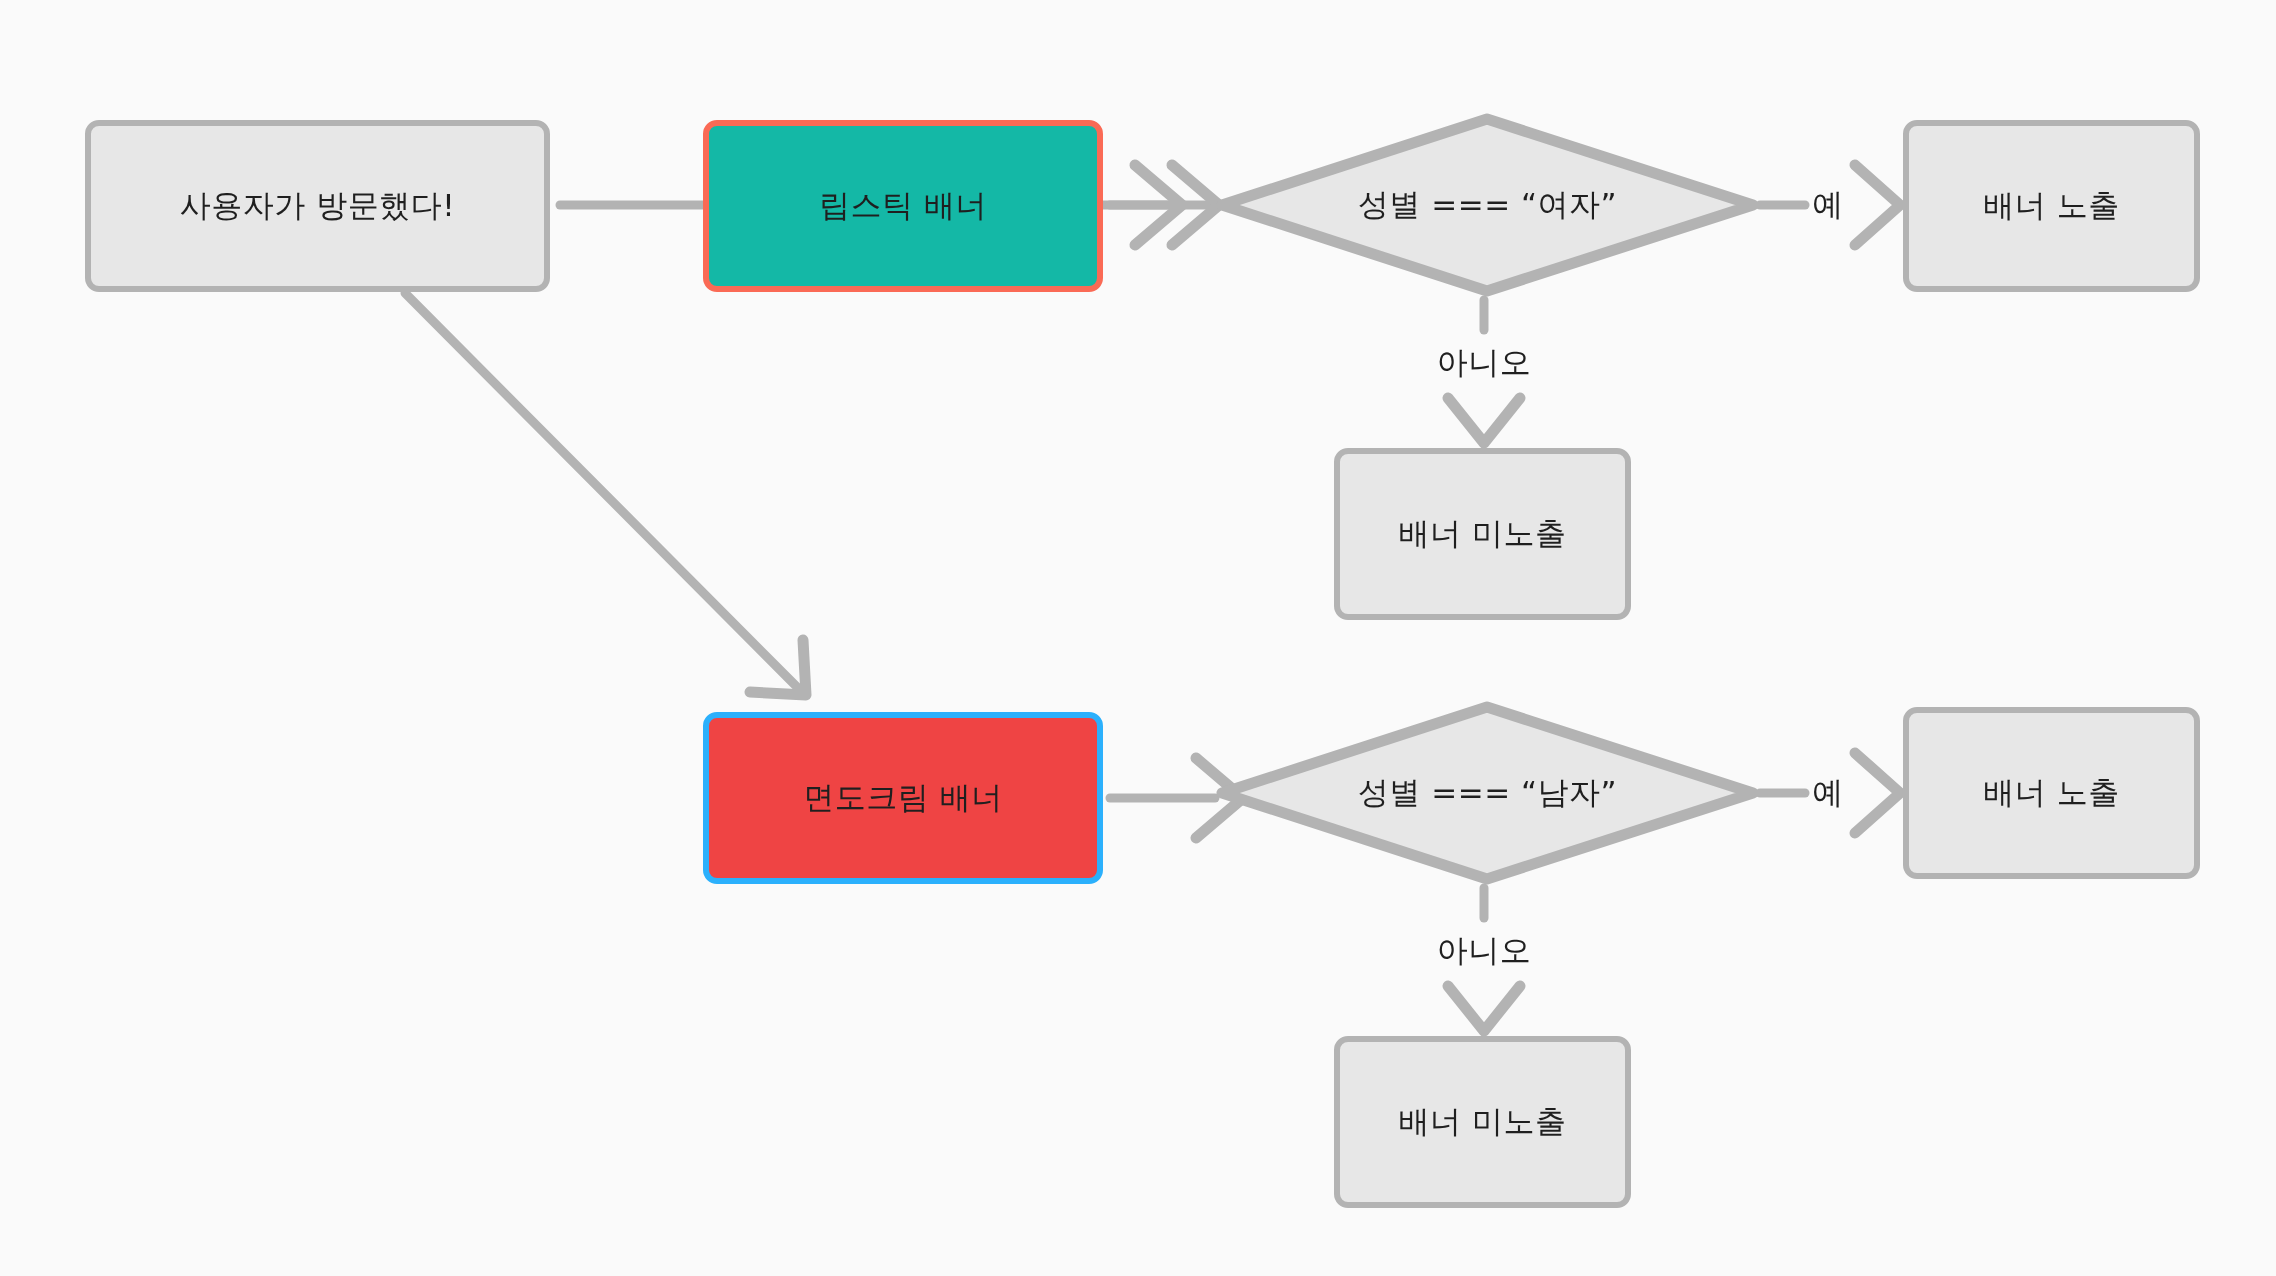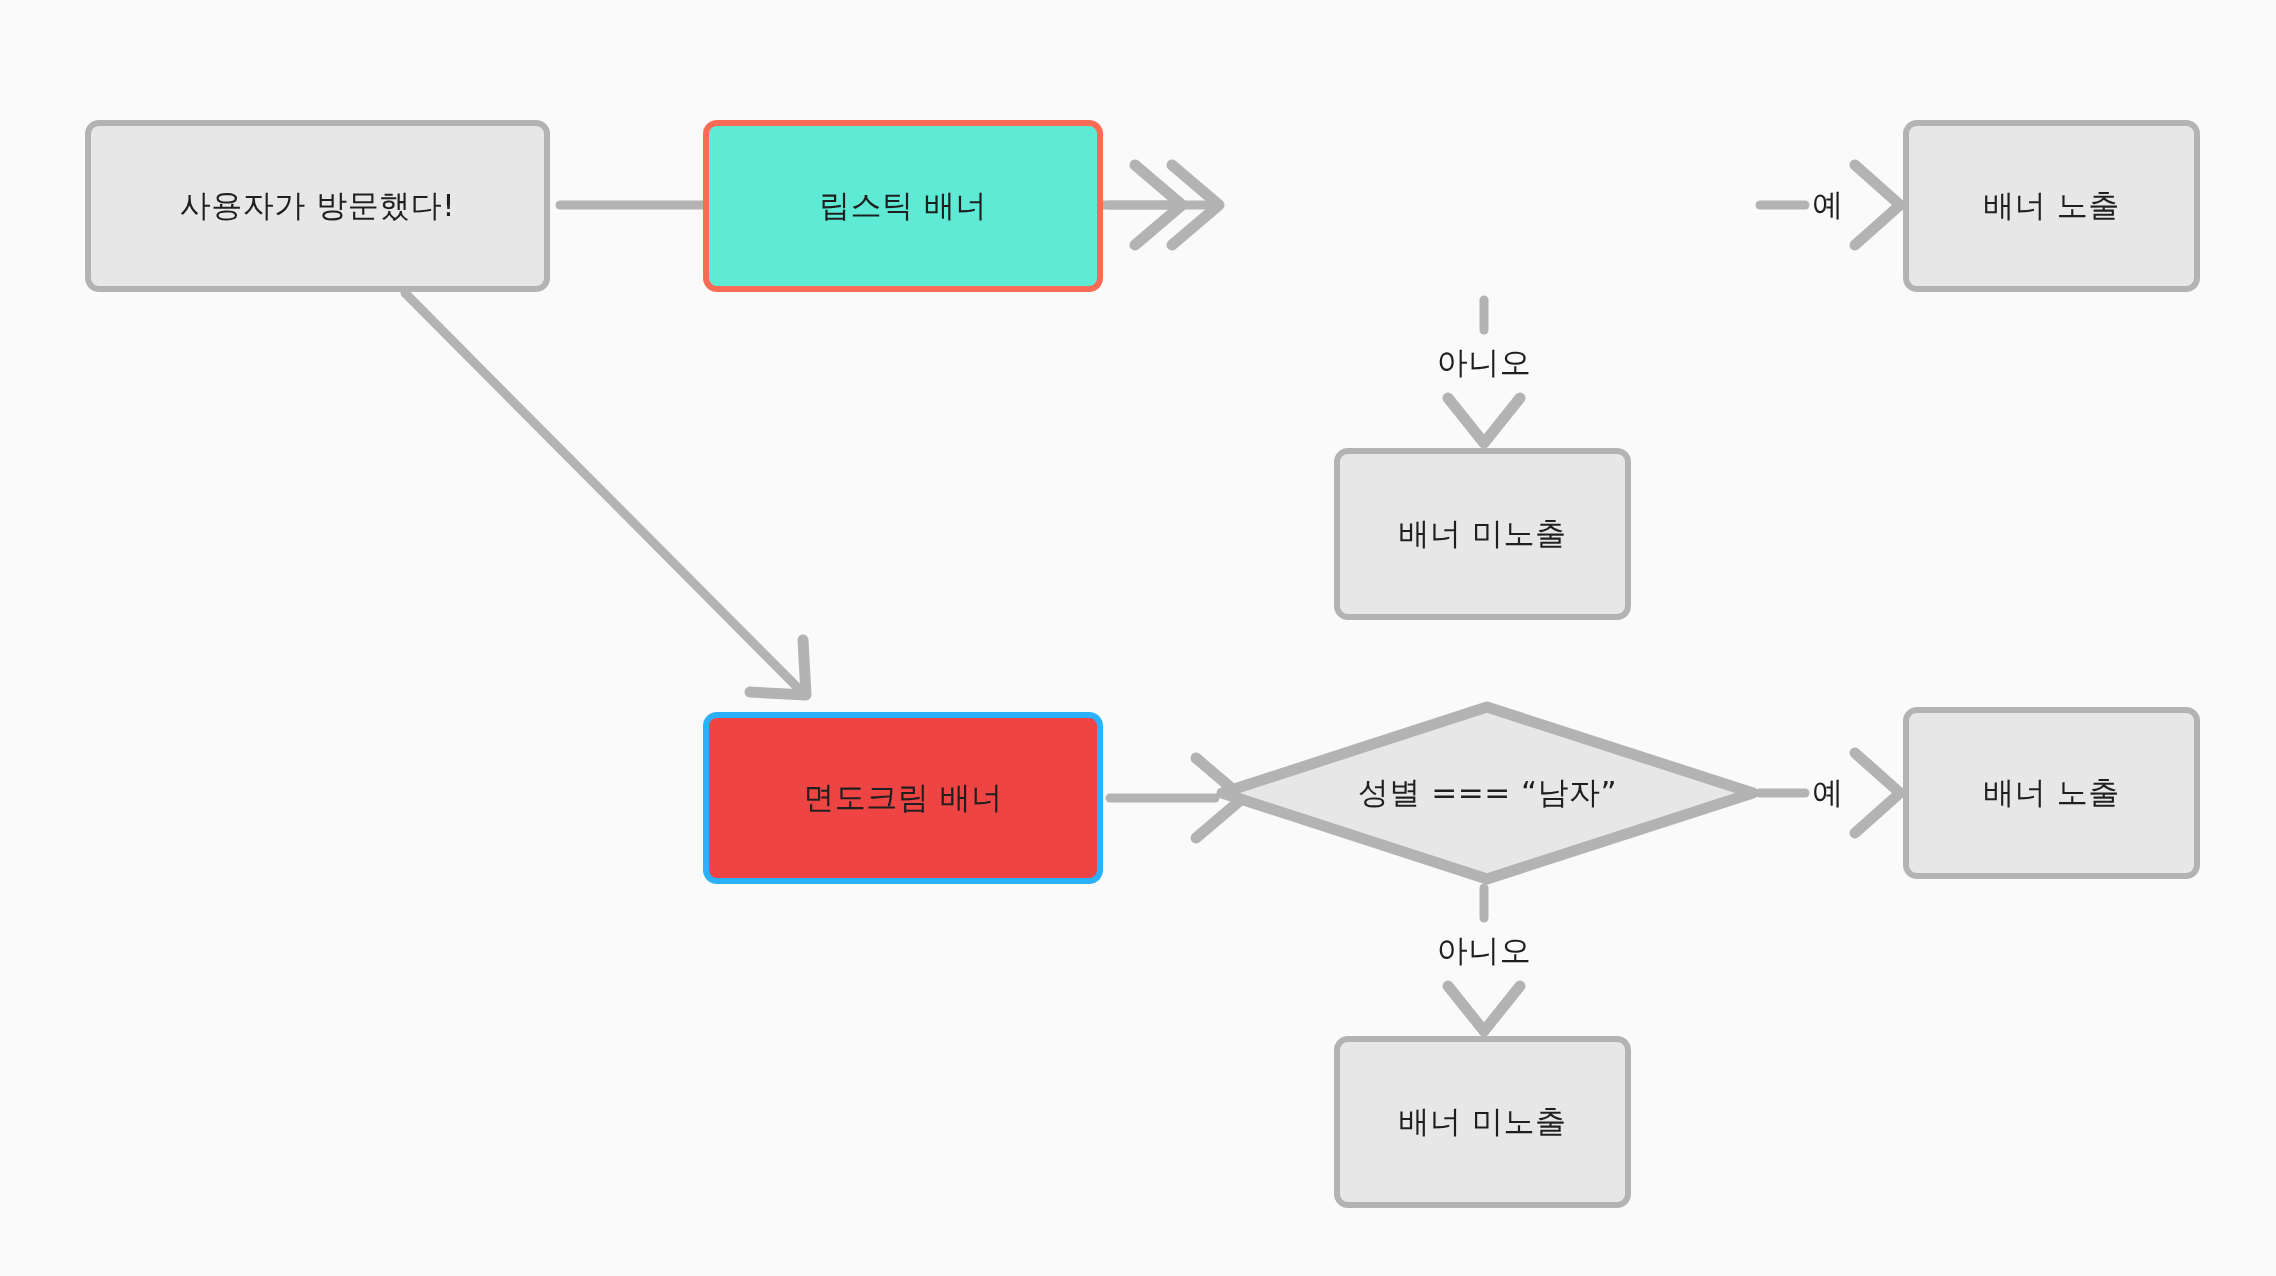--- a/index.html
+++ b/index.html
@@ -42,21 +42,21 @@
     border-radius: 14px;
     border: 6px solid #1d4ed8;
     background: #e7e7e7;
     color: #1f1f1f;
     font-size: 31px;
     letter-spacing: 0.5px;
     line-height: 1.2;
     white-space: nowrap;
   }
   .node.plain   { border-color: #b3b3b3; background: #e7e7e7; }
-  .node.lipstick{ border-color: #fa6a55; background: #5eead4; }
+  .node.lipstick{ border-color: #fa6a55; background: #14b8a6; }
   .node.shaving { border-color: #2bb0fc; background: #ef4444; }
 
   
   .diamond-wrap {
     position: absolute;
   }
   .diamond-wrap svg {
     position: absolute;
     left: 0;
     top: 0;
@@ -148,20 +148,26 @@
   </div>
 
   <div class="node lipstick" style="left:703px; top:120px; width:400px; height:172px;">
     <span>립스틱 배너</span>
   </div>
 
   <div class="node shaving" style="left:703px; top:712px; width:400px; height:172px;">
     <span>면도크림 배너</span>
   </div>
 
+  <div class="diamond-wrap" style="left:1215px; top:112px; width:545px; height:186px;">
+    <svg width="545" height="186" viewBox="0 0 545 186">
+      <polygon points="272,7 538,93 272,179 7,93" fill="#e7e7e7" stroke="#b3b3b3" stroke-width="11" stroke-linejoin="round"></polygon>
+    </svg>
+    <div class="diamond-label">성별 === “여자”</div>
+  </div>
 
   <div class="diamond-wrap" style="left:1215px; top:700px; width:545px; height:186px;">
     <svg width="545" height="186" viewBox="0 0 545 186">
       <polygon points="272,7 538,93 272,179 7,93" fill="#e7e7e7" stroke="#b3b3b3" stroke-width="11" stroke-linejoin="round"></polygon>
     </svg>
     <div class="diamond-label">성별 === “남자”</div>
   </div>
 
   <div class="node plain" style="left:1903px; top:120px; width:297px; height:172px;">
     <span>배너 노출</span>

